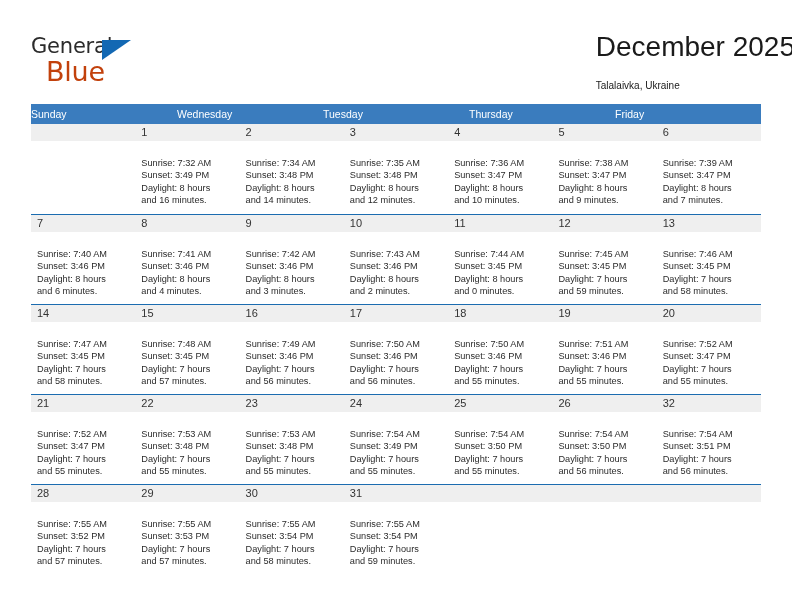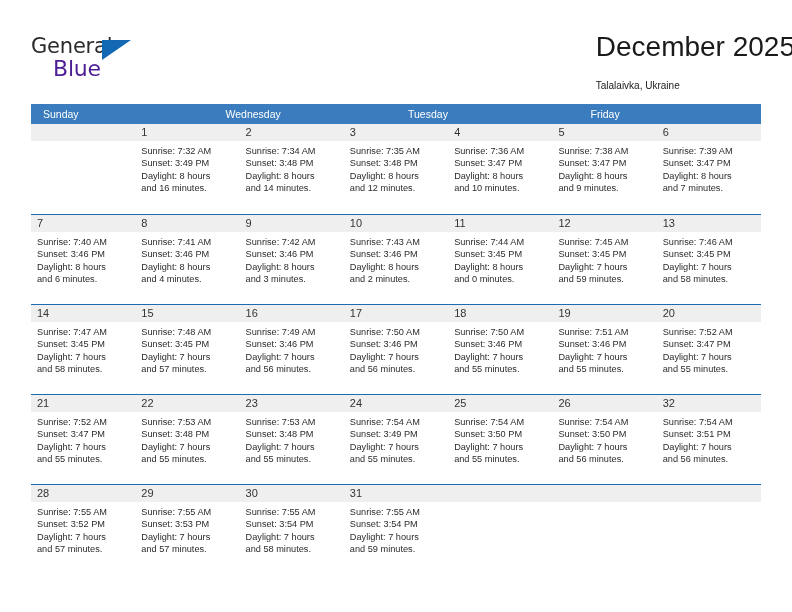--- a/index.html
+++ b/index.html
@@ -50,25 +50,25 @@
     position: absolute;
     left: 71px;
     top: 6px;
     width: 0;
     height: 0;
     border-left: 29px solid #1368b3;
     border-bottom: 20px solid transparent;
   }
   .logo-blue {
     position: absolute;
-    left: 22px;
+    left: 15px;
     top: 22px;
-    font-size: 22px;
+    font-size: 27px;
     letter-spacing: -0.2px;
-    color: #4c1d95;
+    color: #c2410c;
     font-family: "DejaVu Sans", sans-serif;
   }
 
   .title-block {
     position: absolute;
     right: 33px;
     top: 30px;
   }
   .cal-title {
     font-size: 28px;
@@ -95,21 +95,21 @@
   .week-head {
     display: flex;
     background: #3a7cbe;
     height: 20px;
   }
   .week-head .dow {
     flex: 1 1 0;
     font-size: 10.5px;
     color: #ffffff;
     line-height: 20px;
-    padding-left: 12px;
+    padding-left: 0;
     box-sizing: border-box;
     white-space: nowrap;
   }
   .week {
     display: flex;
     height: 90px;
     border-top: 1px solid #1b6cb0;
     box-sizing: border-box;
   }
   .week.first {
@@ -128,21 +128,21 @@
     font-size: 11px;
     color: #333333;
     line-height: 17px;
     padding-left: 6px;
     box-sizing: border-box;
   }
   .cell.empty .daynum-band {
     background: #efefef;
   }
   .details {
-    padding: 4px 5px 0 6px;
+    padding: 16px 5px 0 6px;
     font-size: 9.2px;
     line-height: 12.4px;
     color: #2b2b2b;
   }
   .details div {
     white-space: nowrap;
   }
 </style>
 </head>
 <body>
@@ -162,20 +162,21 @@
       <div class="cal-subtitle">Talalaivka, Ukraine</div>
     </div>
 
   </div>
 
   <div class="calendar">
     <div class="week-head" id="weekday-row">
         <div class="dow">Sunday</div>
         <div class="dow">Wednesday</div>
         <div class="dow">Tuesday</div>
+        <div class="dow">Thursday</div>
         <div class="dow">Friday</div>
       </div>
     <div id="weeks-container">
         <div class="week first">
           <div class="cell empty">
             <div class="daynum-band"></div>
             <div class="details"></div>
           </div>
           <div class="cell">
             <div class="daynum-band">1</div>

